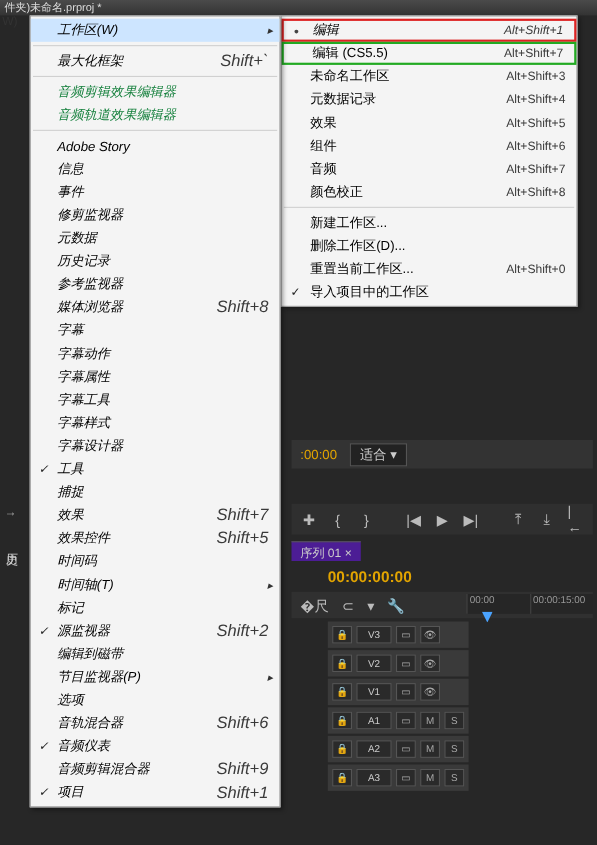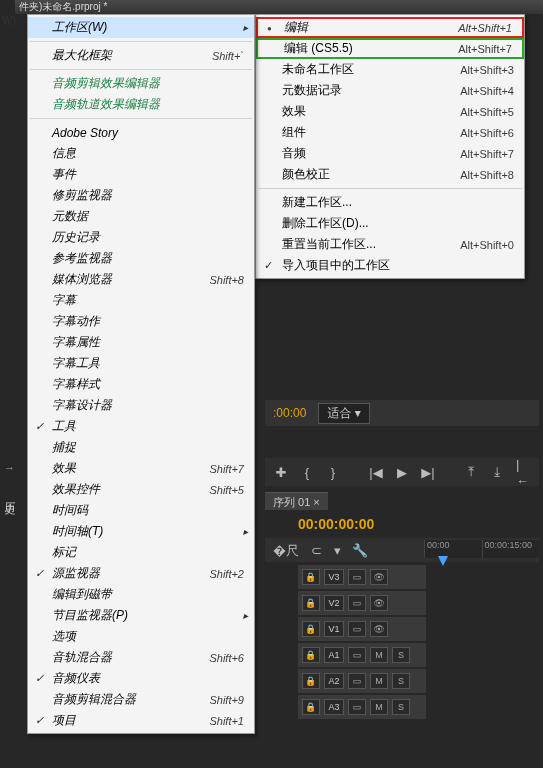--- a/index.html
+++ b/index.html
@@ -1,29 +1,29 @@
 <!DOCTYPE html>
 <html><head>
 <meta charset="utf-8">
 <style>
   * { margin: 0; padding: 0; box-sizing: border-box; font-family: "Microsoft YaHei", Arial, sans-serif; }
   body { background: #272727; width: 543px; height: 768px; overflow: hidden; position: relative; color: #ccc; }
   
-  .titlebar { position: absolute; top: 0; left: 0; right: 0; height: 14px; background: linear-gradient(#4a4a4a,#333); font-size: 10px; color: #ddd; padding-left: 4px; margin-left: 15px; }
+  .titlebar { position: absolute; top: 0; left: 0; right: 0; height: 14px; background: linear-gradient(#4a4a4a,#333); font-size: 10px; color: #ddd; padding-left: 4px; }
   .menubar { position: absolute; top: 14px; left: 0; height: 14px; font-size: 11px; color: #333; padding-left: 2px; }
   
   
   .menu1 {
     position: absolute; left: 27px; top: 14px; width: 228px;
     background: #f4f4f4; border: 1px solid #999; box-shadow: 2px 2px 4px rgba(0,0,0,.4);
     font-size: 12px; color: #000; padding: 2px 0;
   }
   .menu1 .item { display: flex; align-items: center; height: 21px; padding: 0 10px 0 24px; position: relative; font-style: italic; }
   .menu1 .item .lbl { flex: 1; white-space: nowrap; }
-  .menu1 .item .sc  { color: #3a3a3a; font-size: 11px; padding-left: 6px; }
+  .menu1 .item .sc  { color: #3a3a3a; font-size: 15px; padding-left: 6px; }
   .menu1 .item.sub::after { content: "▸"; position: absolute; right: 6px; font-size: 10px; color: #333; }
   .menu1 .item.checked::before { content: "✓"; position: absolute; left: 7px; font-size: 11px; color: #222; }
   .menu1 .item.hi { background: #cde5ff; }
   .menu1 .item.disabled { color: #15803d; }
   .menu1 .sep { height: 1px; background: #d0d0d0; margin: 3px 2px; }
   
   
   .menu2 {
     position: absolute; left: 255px; top: 14px; width: 270px;
     background: #f4f4f4; border: 1px solid #999; box-shadow: 2px 2px 4px rgba(0,0,0,.4);
@@ -39,34 +39,34 @@
   .box-green { border: 2px solid #2a2; gap: 24px; }
   
   
   .tc-bar { position: absolute; left: 265px; top: 400px; right: 4px; height: 26px; background: #333; display: flex; align-items: center; gap: 12px; padding: 0 8px; font-size: 12px; }
   .tc-bar .tc { color: #e2a400; }
   .tc-bar .sel { background: #222; border: 1px solid #555; padding: 1px 8px; }
   
   .toolbar { position: absolute; left: 265px; top: 458px; right: 4px; height: 28px; background: #2f2f2f; display: flex; align-items: center; gap: 10px; padding: 0 8px; }
   .toolbar .ico { width: 16px; height: 16px; display: flex; align-items: center; justify-content: center; color: #bbb; font-size: 13px; border: 1px solid transparent; }
   
-  .seq-tab { position: absolute; left: 265px; top: 492px; height: 18px; background: #404040; font-size: 11px; padding: 2px 8px; border-top: 1px solid #555; }
+  .seq-tab { position: absolute; left: 265px; top: 492px; height: 18px; background: #4c1d95; font-size: 11px; padding: 2px 8px; border-top: 1px solid #555; }
   .seq-tc  { position: absolute; left: 298px; top: 516px; color: #e2a400; font-size: 14px; font-weight: bold; }
   
   .seq-toolbar { position: absolute; left: 265px; top: 538px; right: 4px; height: 24px; background: #303030; display: flex; align-items: center; gap: 12px; padding: 0 8px; }
   .seq-toolbar .ico { color: #bbb; font-size: 13px; }
   
   .ruler { position: absolute; left: 424px; top: 540px; right: 4px; height: 18px; background: #262626; font-size: 9px; color: #999; display: flex; }
   .ruler span { flex: 1; border-left: 1px solid #444; padding-left: 2px; }
   .playhead { position: absolute; left: 438px; top: 556px; width: 10px; height: 10px; background: #4aa3ff; clip-path: polygon(0 0,100% 0,50% 100%); }
   
   .tracks { position: absolute; left: 298px; top: 565px; width: 128px; }
   .trk { display: flex; align-items: center; height: 24px; gap: 4px; background: #3a3a3a; margin-bottom: 2px; padding: 0 4px; font-size: 10px; }
   .trk .cell { width: 18px; height: 16px; background: #2a2a2a; border: 1px solid #555; display: flex; align-items: center; justify-content: center; color: #aaa; font-size: 9px; }
-  .trk .nm { width: 20px; text-align: center; color: #ccc; font-size: 9px; background: #2a2a2a; border: 1px solid #555; height: 16px; line-height: 14px; }
+  .trk .nm { width: 32px; text-align: center; color: #ccc; font-size: 9px; background: #2a2a2a; border: 1px solid #555; height: 16px; line-height: 14px; }
   
   .sidelabel { position: absolute; left: 2px; top: 494px; writing-mode: vertical-rl; font-size: 11px; color: #ccc; }
   .side-arrows { position: absolute; left: 4px; top: 460px; font-size: 11px; color: #aaa; letter-spacing: 4px; }
 </style>
 </head>
 <body>
 
 <div class="titlebar">件夹)未命名.prproj *</div>
 <div class="menubar">W)</div>
 

